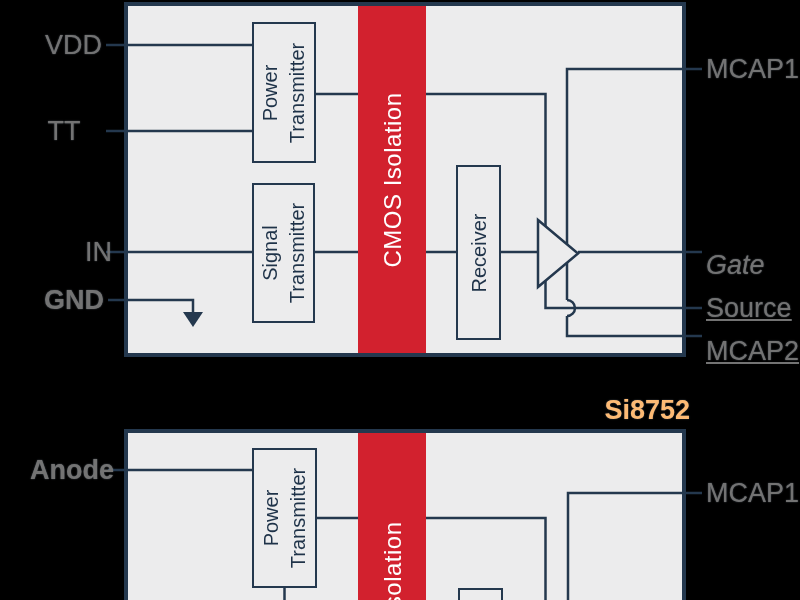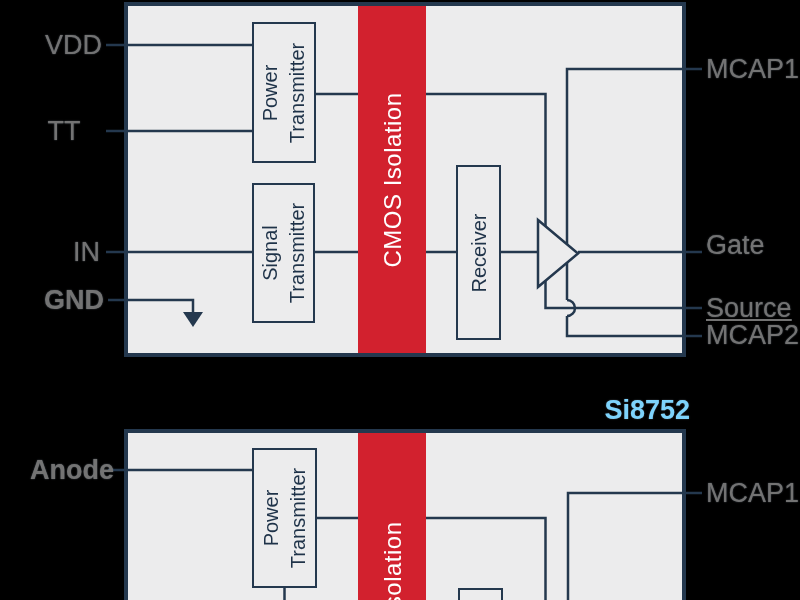--- a/index.html
+++ b/index.html
@@ -24,21 +24,21 @@
     color:#1F3349;font-size:20px;line-height:27px;
   }
   .vlabel.iso{color:#FFFFFF;font-size:24px;letter-spacing:0.5px;}
   .lbl{
     position:absolute;color:#737373;font-size:27px;line-height:22px;
     z-index:6;white-space:nowrap;
     text-shadow:0 0 1.5px rgba(168,182,198,0.55);
   }
   .lbl.right-align{text-align:right;}
   .chip-title{
-    position:absolute;color:#7dd3fc;font-size:27px;font-weight:bold;
+    position:absolute;color:#fdba74;font-size:27px;font-weight:bold;
     line-height:28px;z-index:6;text-align:right;
     text-shadow:0 0 1.5px rgba(168,182,198,0.5);
   }
 </style>
 </head>
 <body>
 
 <div class="stage">
 
   <div class="panel" style="left:124px;top:2px;width:562px;height:355px;"></div>
@@ -97,25 +97,25 @@
   <div class="block" style="left:252px;top:448px;width:65px;height:140px;">
     <div class="vlabel"><span>Power</span><br><span>Transmitter</span></div>
   </div>
 
   <div class="block" style="left:458px;top:588px;width:45px;height:175px;">
     
   </div>
 
   <div class="lbl right-align" style="left:30px;top:34px;width:72px;">VDD</div>
   <div class="lbl right-align" style="left:30px;top:120px;width:68px;text-align:center;">TT</div>
-  <div class="lbl right-align" style="left:32px;top:241px;width:68px;">IN</div>
+  <div class="lbl right-align" style="left:44px;top:241px;width:68px;">IN</div>
   <div class="lbl right-align" style="left:30px;top:289px;width:74px;font-weight:bold;">GND</div>
 
   <div class="lbl" style="left:706px;top:58px;">MCAP1</div>
-  <div class="lbl" style="left:706px;top:234px;">Gate</div>
+  <div class="lbl" style="left:706px;top:254px;font-style:italic;">Gate</div>
   <div class="lbl" style="left:706px;top:297px;text-decoration:underline;">Source</div>
-  <div class="lbl" style="left:706px;top:324px;">MCAP2</div>
+  <div class="lbl" style="left:706px;top:340px;text-decoration:underline;">MCAP2</div>
 
   <div class="chip-title" style="left:540px;top:396px;width:150px;">Si8752</div>
   <div class="lbl right-align" style="left:30px;top:459px;width:76px;font-weight:bold;">Anode</div>
   <div class="lbl" style="left:706px;top:482px;">MCAP1</div>
 
 </div>
 
 </body></html>

